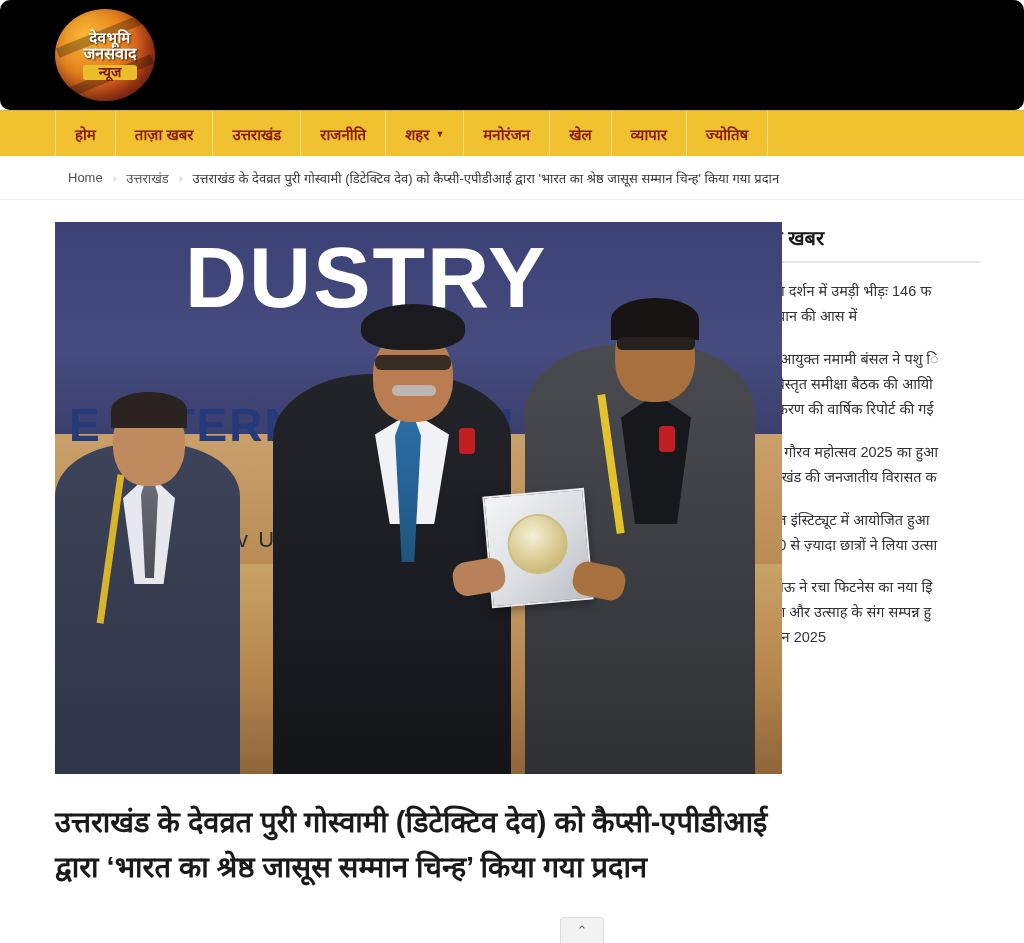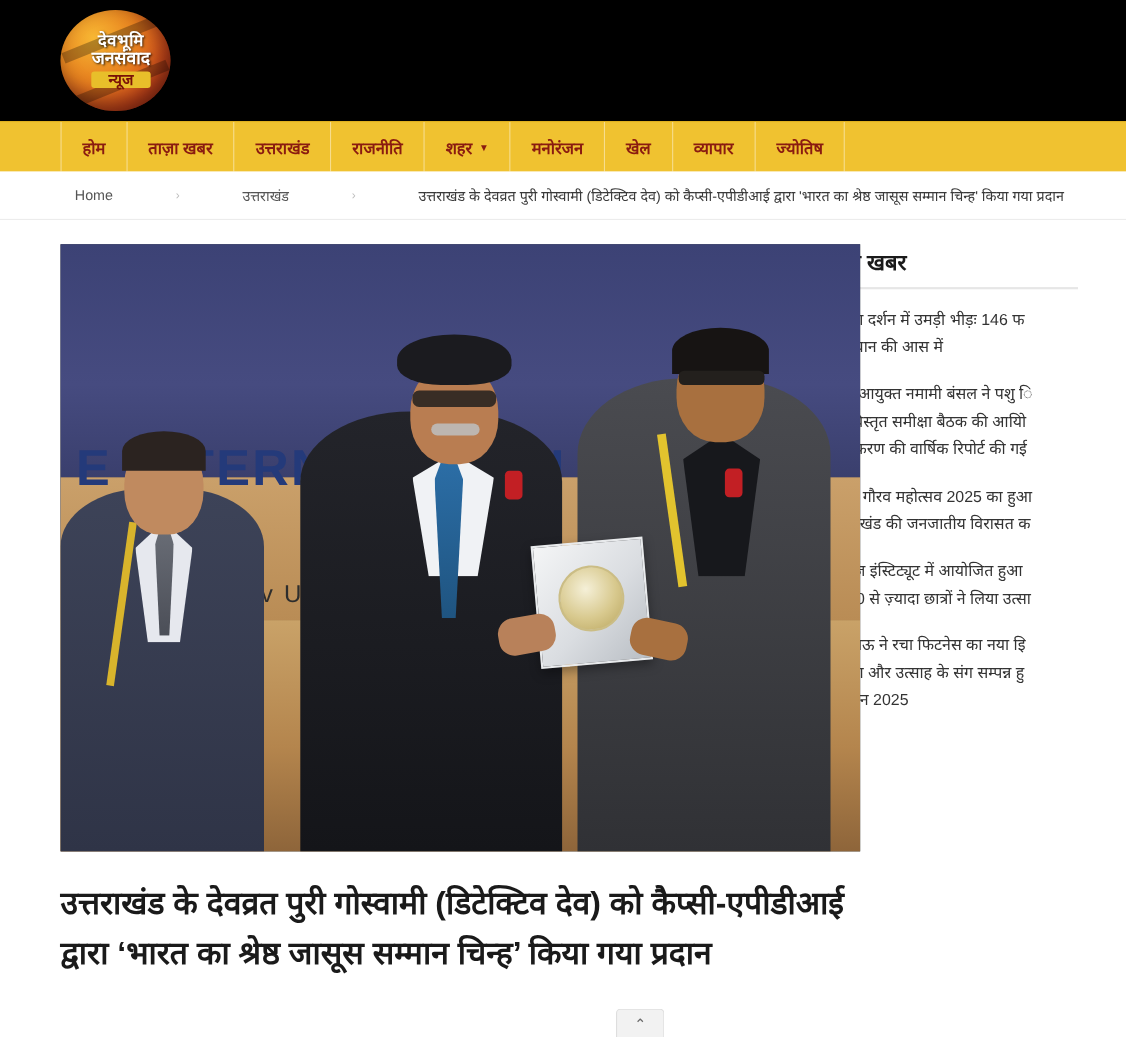--- a/index.html
+++ b/index.html
@@ -16,20 +16,21 @@
     background: #ffffff;
   }
 
   
   .topbar {
     height: 110px;
     background: #000000;
     display: flex;
     align-items: center;
     padding-left: 55px;
+    border-radius: 10px;
   }
   .logo {
     width: 110px; height: 92px;
     position: relative;
     display: flex; align-items: center; justify-content: center;
   }
   .logo-ball {
     position: absolute;
     left: 0; top: 0;
     width: 100px; height: 92px;
@@ -93,21 +94,20 @@
   
   .crumbbar {
     height: 44px;
     background: #ffffff;
     border-bottom: 1px solid #ececec;
     display: flex;
     align-items: center;
     padding-left: 68px;
     font-size: 13px;
     color: #555555;
-    gap: 47px;
   }
   .crumb-sep {
     color: #bdbdbd;
     margin: 0 10px;
     font-size: 11px;
   }
   .crumb-link { color: #555555; cursor: pointer; }
   .crumb-current { color: #3a3a3a; }
 
   
@@ -400,20 +400,21 @@
 
     <div class="main-col">
 
       <div class="hero">
         <div class="photo">
           <div class="stage-bg"></div>
           <div class="bg-panel-blue"></div>
           <div class="bg-panel-tan"></div>
           <div class="bg-panel-low"></div>
 
+          <div class="bg-word w1">DUSTRY</div>
           <div class="bg-word w2">E INTERNAL SECU</div>
           <div class="bg-word w3">Se        ershi</div>
           <div class="bg-word w4">Nov              UT</div>
 
           <div class="person p-left">
             <div class="suit"></div>
             <div class="shirt"></div>
             <div class="tie"></div>
             <div class="lanyard"></div>
             <div class="head"></div>

